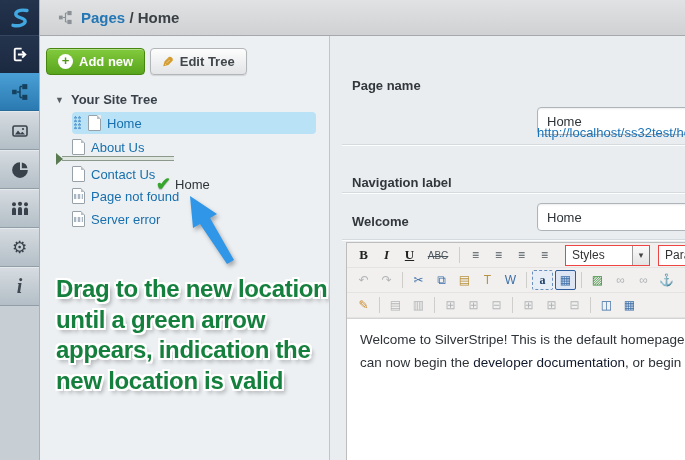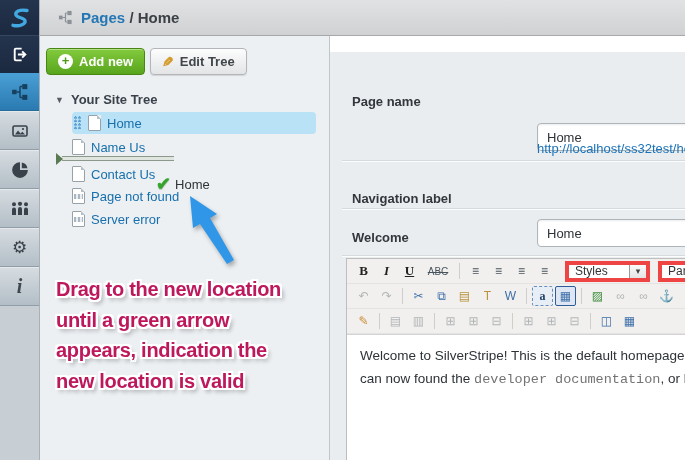--- a/index.html
+++ b/index.html
@@ -62,28 +62,28 @@
   .drop-line { position:absolute; left:22px; top:120px; width:112px; height:5px;
     border-top:1px solid #8d988d; border-bottom:1px solid #8d988d; background:#dfe6df; }
   .drop-line::before { content:''; position:absolute; left:-6px; top:-4px; width:0; height:0;
     border-style:solid; border-width:6px 0 6px 7px; border-color:transparent transparent transparent #5a7a52; }
 
   .drag-proxy { position:absolute; left:116px; top:137px; display:flex; align-items:center; gap:4px; }
   .check { color:#35a52c; font-size:18px; font-weight:bold; text-shadow:0 1px 1px rgba(0,0,0,.25); }
   .proxy-label { font-size:13px; color:#2e3338; }
 
   .anno-arrow { position:absolute; left:145px; top:154px; }
-  .anno-text { position:absolute; left:16px; top:238px; font-size:20px; font-weight:bold;
-    color:#be185d; line-height:30.5px; letter-spacing:-0.3px;
+  .anno-text { position:absolute; left:16px; top:238px; font-size:24px; font-weight:bold;
+    color:#15803d; line-height:30.5px; letter-spacing:-0.3px;
     text-shadow:-2px -2px 0 #fff, 2px -2px 0 #fff, -2px 2px 0 #fff, 2px 2px 0 #fff,
       -2px 0 0 #fff, 2px 0 0 #fff, 0 -2px 0 #fff, 0 2px 0 #fff, 3px 4px 4px rgba(0,0,0,.35); }
 
   
   .edit-panel { position:absolute; left:330px; top:36px; width:355px; bottom:0;
-    background:#e9edf0; overflow:hidden;margin-top:16px; }
+    background:#e9edf0; overflow:hidden; }
   .f-label { position:absolute; left:22px; font-size:13px; font-weight:bold; color:#32373c; }
   .f-input { position:absolute; left:207px; width:220px; height:28px; background:#fff;
     border:1px solid #aeb5ba; border-radius:4px; font-size:13px; color:#2e3338; padding:0 9px;
     font-family:"Liberation Sans", sans-serif; box-shadow:inset 0 1px 2px rgba(0,0,0,.08); }
   .f-div { position:absolute; left:12px; right:-40px; height:0; border-bottom:1px solid #d5dade;
     box-shadow:0 1px 0 rgba(255,255,255,.85); }
   .url-link { position:absolute; left:207px; font-size:13px; color:#1a72b8; text-decoration:none;
     white-space:nowrap; cursor:pointer; }
 
   .editor { position:absolute; left:16px; top:206px; width:520px; height:300px;
@@ -97,31 +97,31 @@
   .mce-btn.ital  { font-style:italic; }
   .mce-btn.und   { text-decoration:underline; }
   .mce-btn.abc   { width:32px; font-size:10px; text-decoration:line-through; letter-spacing:0; }
   .mce-btn.dis   { opacity:.38; cursor:default; }
   .mce-btn.act   { border:1px solid #2e5d9e; background:#dde6f2; }
   .mce-btn.dash  { border:1px dashed #6a8fbd; background:#e8eef6; font-family:"Liberation Serif",serif; font-weight:bold; color:#1d3f66; }
   .mce-btn.c-steel { color:#3d6ea8; } .mce-btn.c-tan { color:#b8923f; }
   .mce-btn.c-green { color:#3f8f3f; } .mce-btn.c-navy { color:#2c4a73; }
   .mce-btn.c-orange { color:#c98a2e; }
   .mce-sep { width:1px; height:16px; background:#cfcecb; margin:0 3px; flex:0 0 auto; }
-  .mce-select { height:21px; background:#fff; border:4px solid #ef4444; display:flex;
+  .mce-select { height:21px; background:#fff; border:1px solid #ef4444; display:flex;
     align-items:center; font-size:12px; color:#333; cursor:pointer; flex:0 0 auto; }
   .mce-select .val { padding:0 6px; flex:1; white-space:nowrap; overflow:hidden; }
   .mce-select .arr { width:17px; height:100%; border-left:1px solid #9a9a9a;
     background:linear-gradient(180deg,#fafafa,#e4e4e4); font-size:9px; color:#444;
     display:flex; align-items:center; justify-content:center; }
   .sel-styles { width:85px; margin-left:8px; }
   .sel-format { width:150px; margin-left:6px; }
   .mce-body { flex:1; background:#fff; border-top:1px solid #d4d4d4; padding:9px 13px;
     font-size:13.5px; color:#2e3338; line-height:23px; white-space:nowrap; cursor:text; }
-  .red-link { color:#737373;font-family:Liberation Mono, monospace; }
+  .red-link { color:#0f172a; }
 </style>
 </head>
 <body>
 
 <div class="app">
 
   <aside class="sidebar">
     <div class="sb-btn sb-dark sb-logo">
       <svg width="24" height="24" viewBox="0 0 24 24">
         <path d="M19 4.5 C11 3 7 6 8 9 C9 12 16 11.5 17 14.5 C18 17.8 12 21 5 19.3" fill="none" stroke="#41a8e2" stroke-width="3.4" stroke-linecap="round"></path>
@@ -201,21 +201,21 @@
       <span>Your Site Tree</span>
     </div>
 
     <div class="tree-row sel" style="top:76px;">
       <span class="handle"></span>
       <span class="pgico"></span>
       <span>Home</span>
     </div>
     <div class="tree-row" style="top:100px;">
       <span class="pgico"></span>
-      <span>Name Us</span>
+      <span>About Us</span>
     </div>
 
     <div class="drop-line"></div>
 
     <div class="tree-row" style="top:127px;">
       <span class="pgico"></span>
       <span>Contact Us</span>
     </div>
     <div class="tree-row" style="top:149px;">
       <span class="pgico err"></span>
@@ -312,18 +312,18 @@
             <span class="mce-btn dis">⊞</span>
             <span class="mce-btn dis">⊞</span>
             <span class="mce-btn dis">⊟</span>
             <span class="mce-sep"></span>
             <span class="mce-btn c-steel">◫</span>
             <span class="mce-btn c-steel">▦</span>
           </span>
       </div>
       <div class="mce-body">
         <div>Welcome to SilverStripe! This is the default homepage. Y</div>
-        <div><span>can now found the </span><span class="red-link">developer documentation</span><span>, or begin </span></div>
+        <div><span>can now begin the </span><span class="red-link">developer documentation</span><span>, or begin </span></div>
       </div>
     </div>
   </section>
 
 </div>
 
 </body></html>

